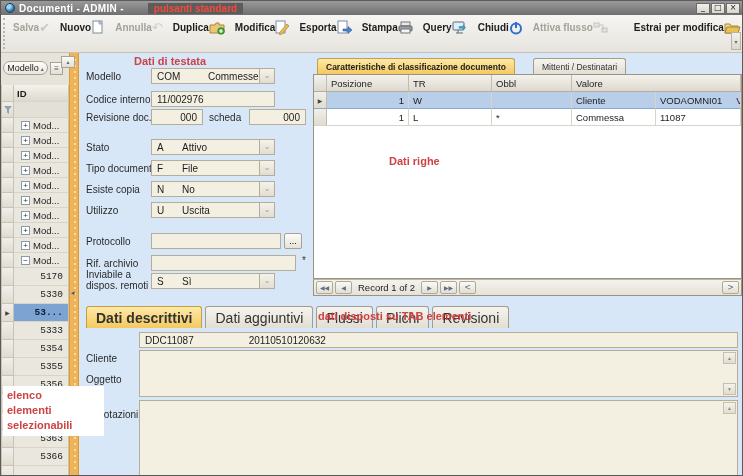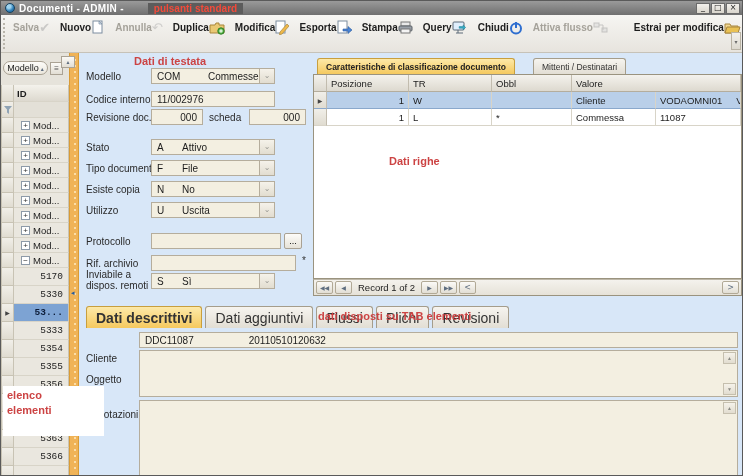--- a/index.html
+++ b/index.html
@@ -583,16 +583,17 @@
       <div class="dbox" style="top:95px;height:77px;">
         <span class="sb" style="top:1px;">▲</span>
       </div>
     </div>
 
     <div class="ann" style="left:317px;top:257px;">dati disposti su TAB elementi</div>
 
     <div class="ann-box">
       <div>elenco</div>
       <div>elementi</div>
+      <div>selezionabili</div>
     </div>
 
   </div>
 </div>
 
 </body></html>

